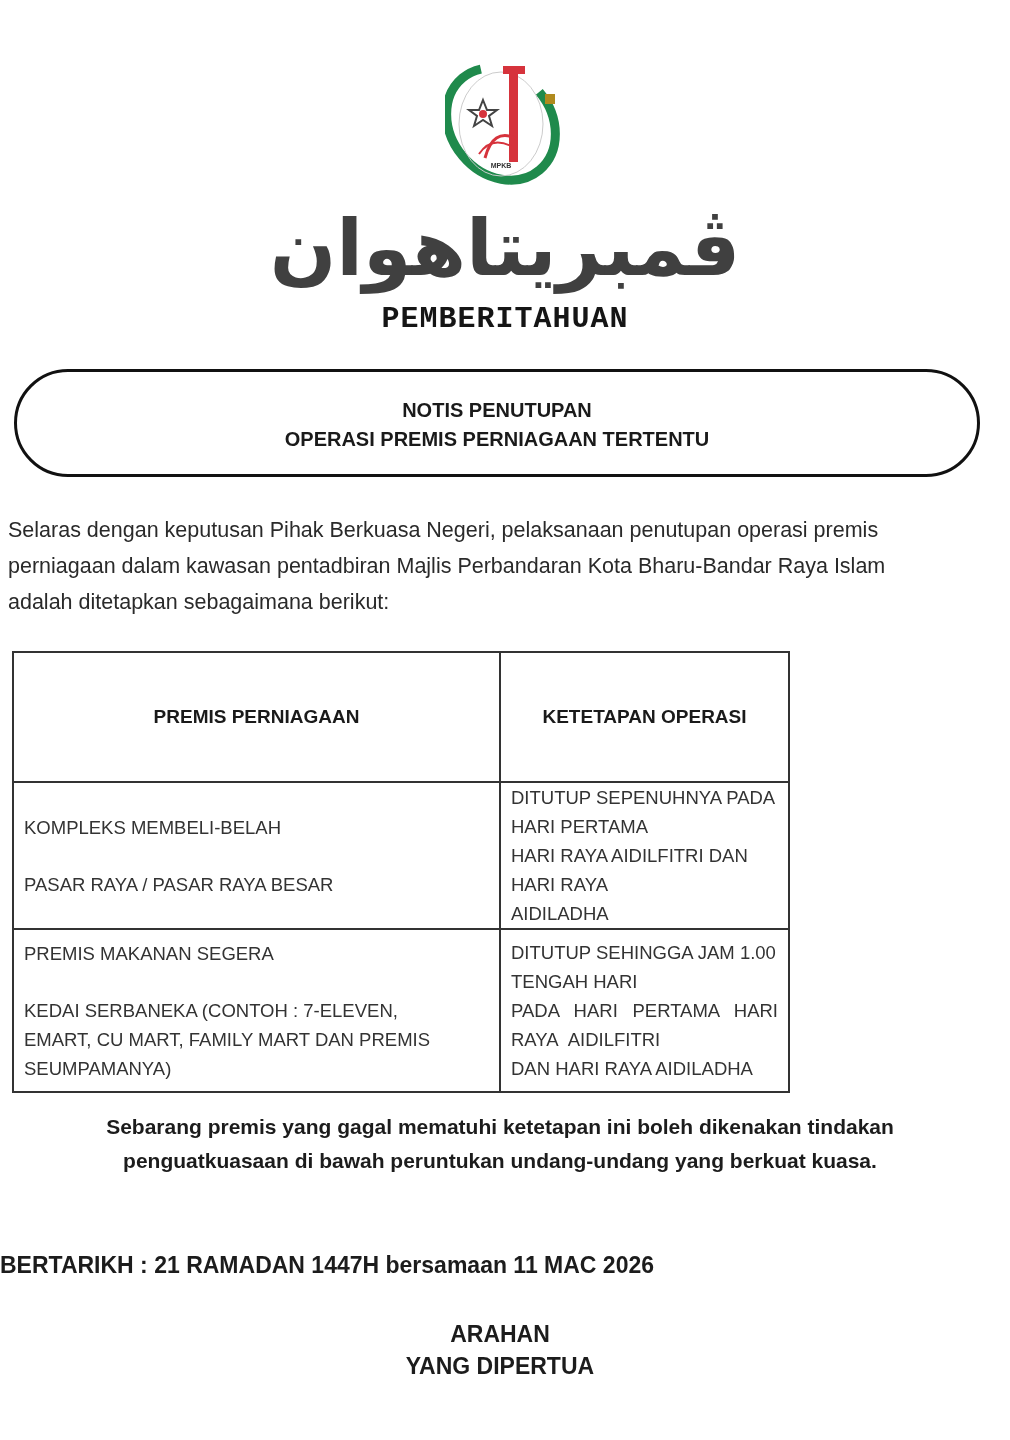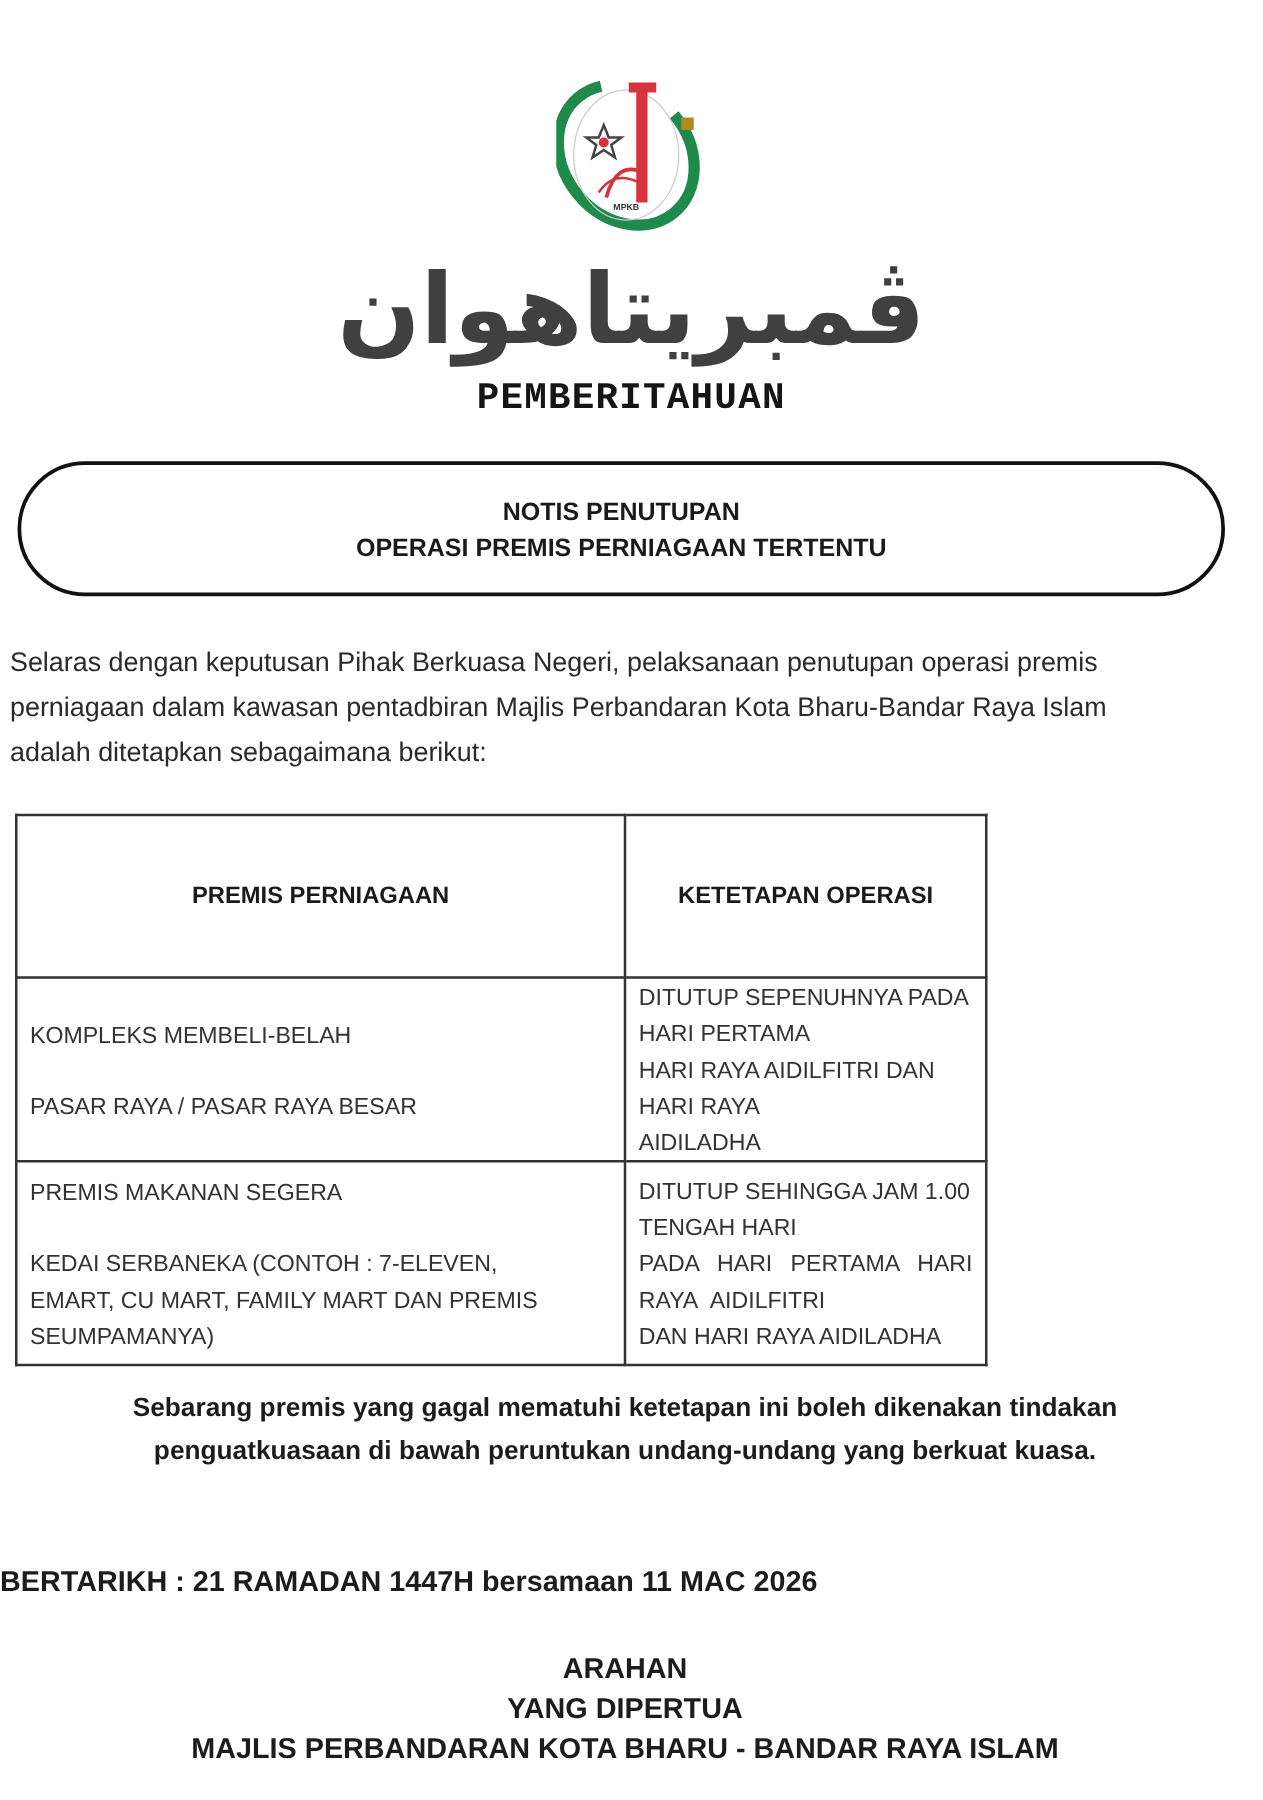--- a/index.html
+++ b/index.html
@@ -133,14 +133,13 @@
 <div class="warning">
   <div>Sebarang premis yang gagal mematuhi ketetapan ini boleh dikenakan tindakan</div>
   <div>penguatkuasaan di bawah peruntukan undang-undang yang berkuat kuasa.</div>
 </div>
 
 <div class="date">BERTARIKH : 21 RAMADAN 1447H bersamaan 11 MAC 2026</div>
 
 <div class="sign">
   <div>ARAHAN</div>
   <div>YANG DIPERTUA</div>
-  <div>MAJLIS PERBANDARAN KOTA BHARU - BANDAR RAYA ISLAM</div>
 </div>
 
 </body></html>

